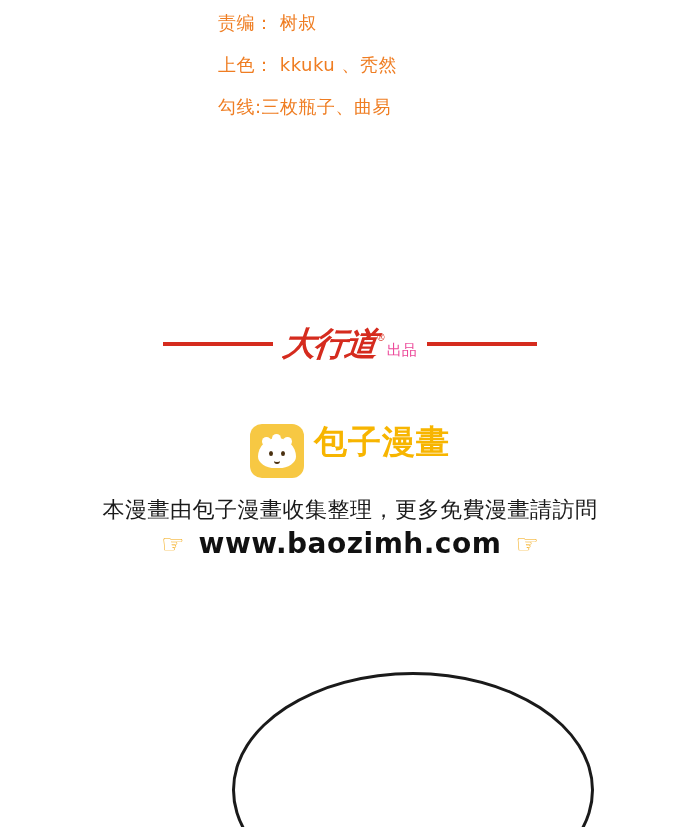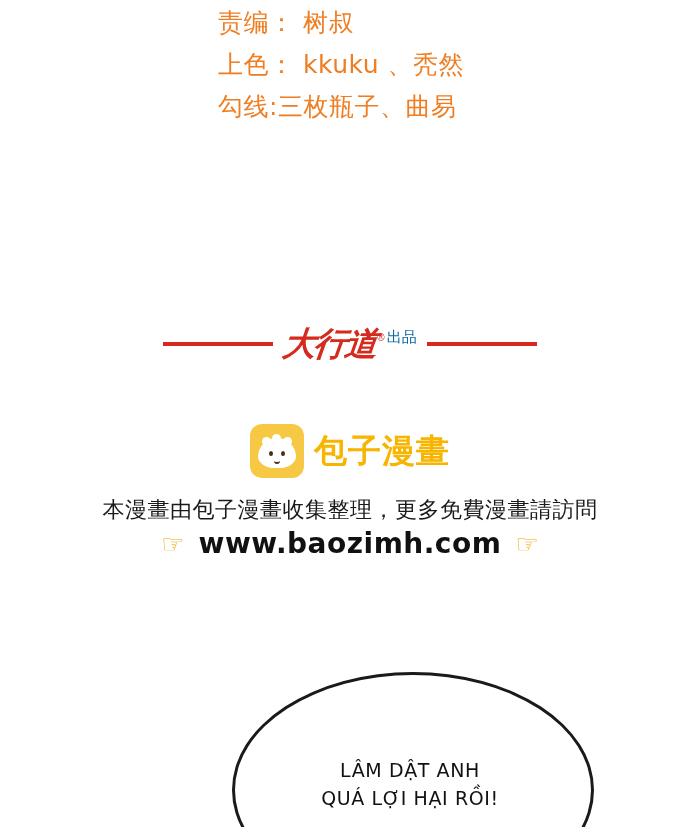--- a/index.html
+++ b/index.html
@@ -18,21 +18,21 @@
   
   .credits {
     position: absolute;
     left: 0;
     top: 0;
     width: 700px;
     padding-top: 2px;
   }
   .credit-line {
     color: #ef7d22;
-    font-size: 25px;
+    font-size: 18px;
     line-height: 42px;
     font-family: "DejaVu Sans", "Liberation Sans", sans-serif;
     font-weight: 500;
     padding-left: 218px;
     white-space: nowrap;
     letter-spacing: 0.5px;
   }
 
   
   .studio-row {
@@ -67,36 +67,36 @@
     transform: skewX(-6deg);
   }
   .studio-logo .reg {
     color: #d52b1e;
     font-size: 10px;
     line-height: 10px;
     margin-left: 1px;
     margin-bottom: 18px;
   }
   .studio-logo .made {
-    color: #0369a1;
+    color: #ec4899;
     font-size: 15px;
     line-height: 16px;
     margin-left: 2px;
-    margin-bottom: 16px;
+    margin-bottom: 3px;
     font-family: "DejaVu Sans", "Liberation Sans", sans-serif;
   }
 
   
   .baozi-brand {
     position: absolute;
     top: 424px;
     left: 0;
     width: 700px;
     display: flex;
-    align-items: center;
+    align-items: flex-start;
     justify-content: center;
   }
   .bun-icon {
     width: 54px;
     height: 54px;
     background: #f7c843;
     border-radius: 12px;
     position: relative;
     margin-right: 10px;
     flex: none;
@@ -249,17 +249,13 @@
 <div class="baozi-note">本漫畫由包子漫畫收集整理，更多免費漫畫請訪問</div>
 
 <div class="baozi-url-row">
   <span class="hand">☞</span>
   <span class="baozi-url">www.baozimh.com</span>
   <span class="hand">☞</span>
 </div>
 
 <div class="bubble-wrap">
   <div class="bubble"></div>
-  <div class="bubble-text">
-    <div>LÂM DẬT ANH</div>
-    <div>QUÁ LỢI HẠI RỒI!</div>
-  </div>
 </div>
 
 </body></html>

